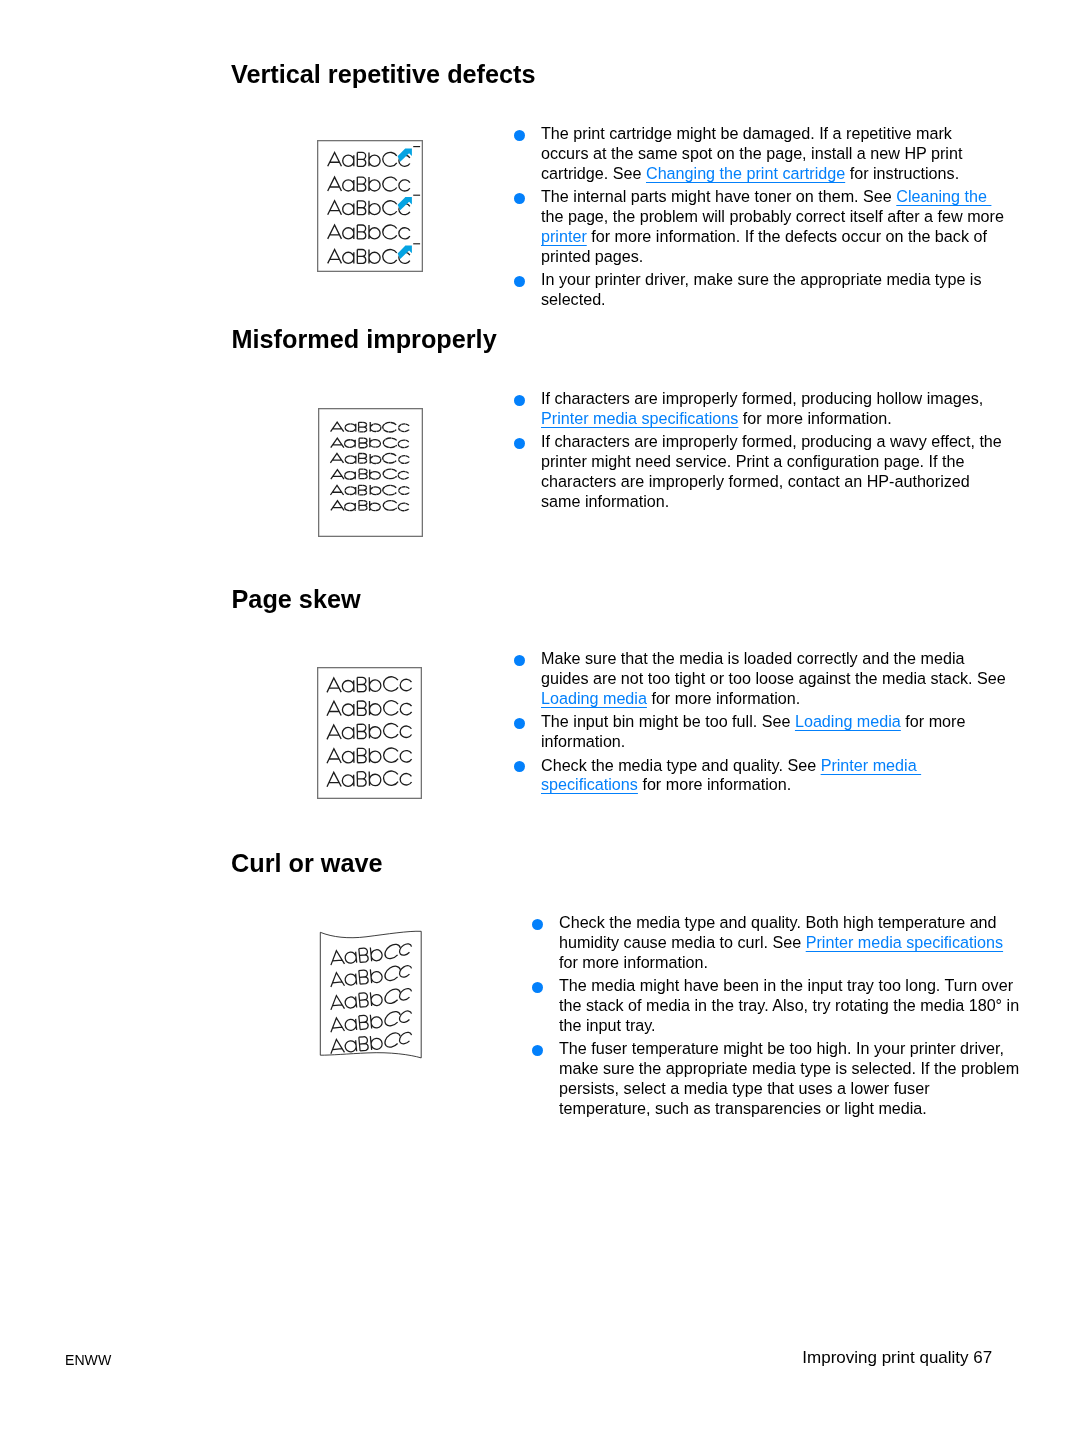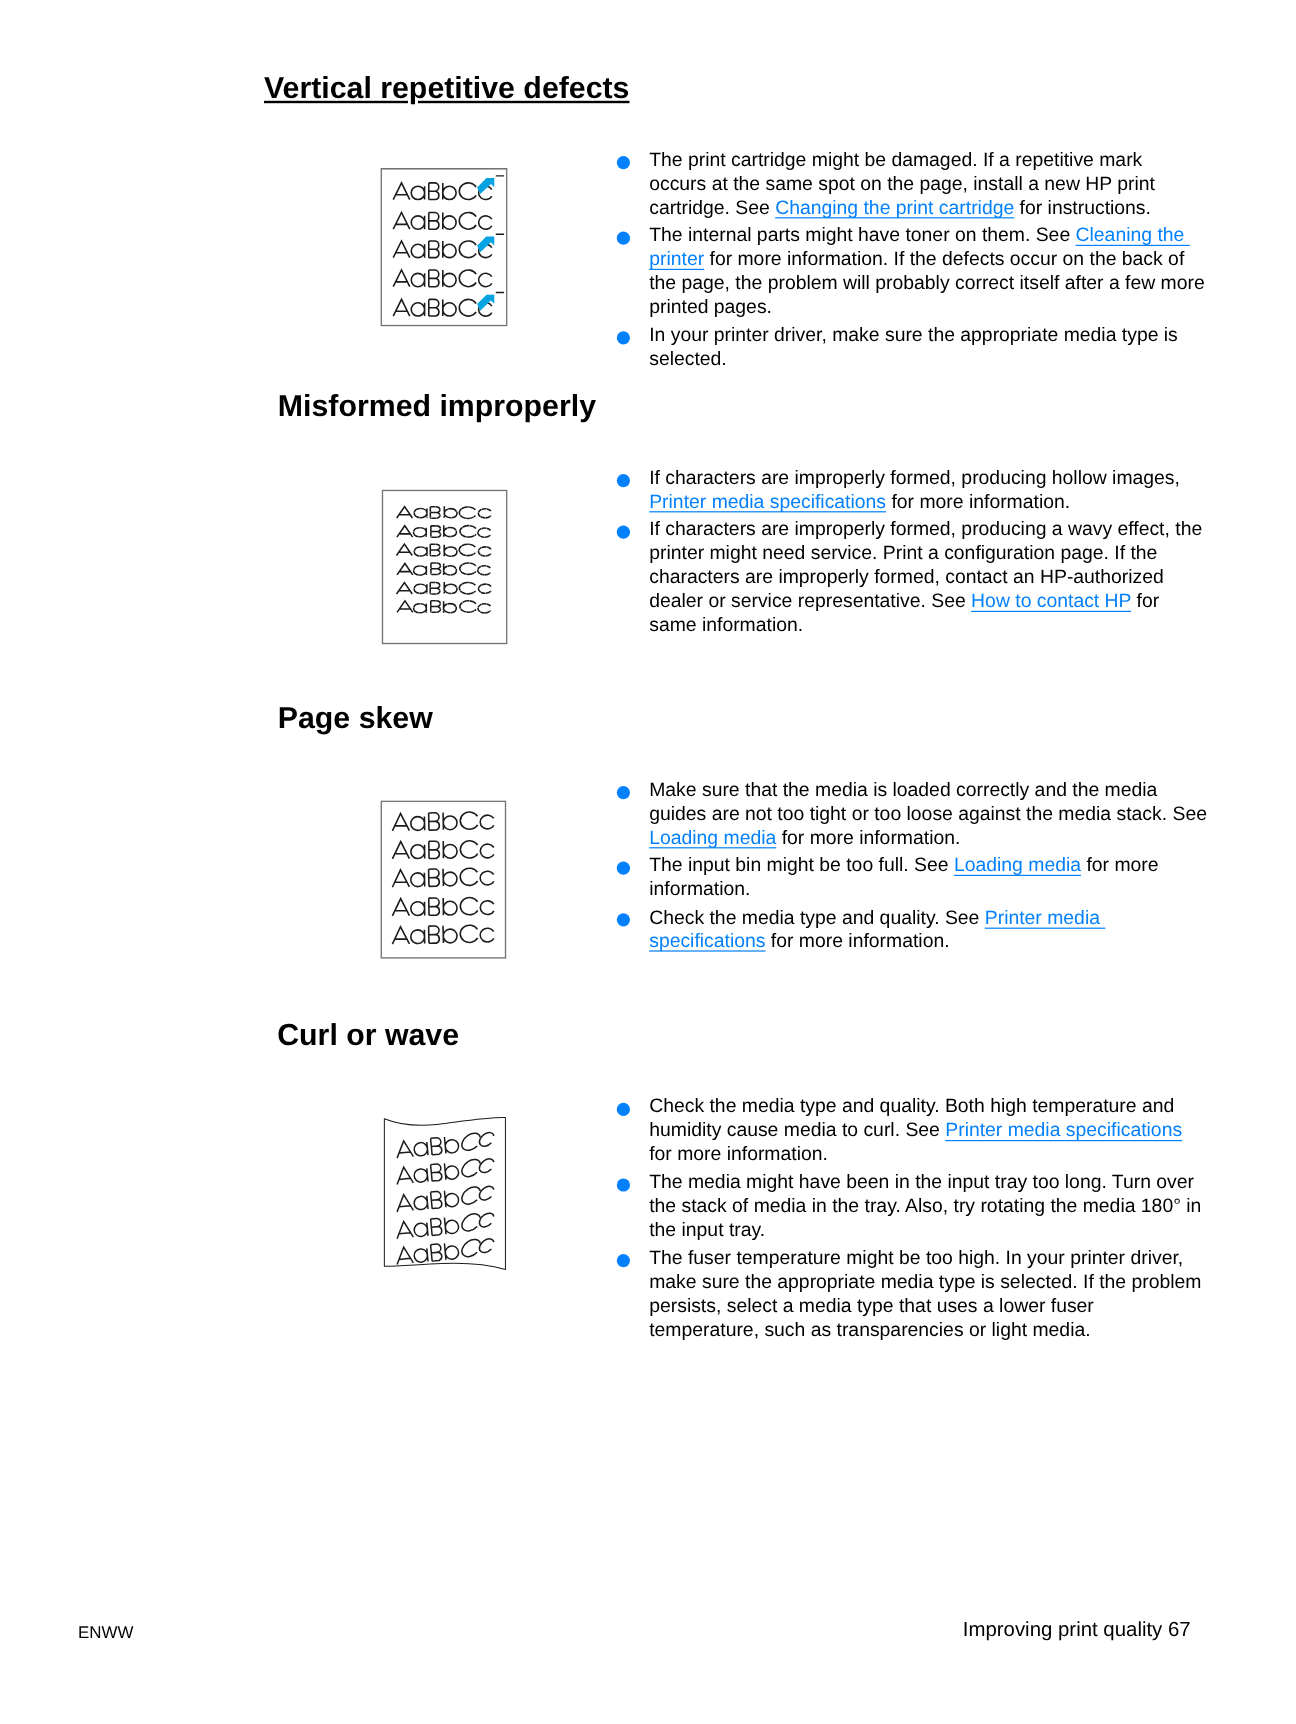--- a/index.html
+++ b/index.html
@@ -38,21 +38,21 @@
   .footer-left { position:absolute; left:65px; top:1352.2px;
                  font-size:14.1px; }
   .footer-right { position:absolute; left:802.3px; top:1347.8px;
                   font-size:17px; }
 </style>
 </head>
 <body>
 
 <div class="page">
 
-  <h2 class="section-heading" style="left:220px; top:60.5px;text-decoration:underline;">Vertical repetitive defects</h2>
+  <h2 class="section-heading" style="left:231px; top:60.5px;">Vertical repetitive defects</h2>
   <div class="figure" id="fig1" style="left:317px; top:140px;">
       <svg width="106" height="132" viewBox="0 0 106 132">
 <rect x="0.65" y="0.65" width="104.7" height="130.7" fill="#ffffff" stroke="#737373" stroke-width="1.3"></rect>
 <g fill="none" stroke="#1c1c1c" stroke-width="1.32" stroke-linecap="butt" stroke-linejoin="miter">
 <g aria-label="AaBbCc">
 <path d="M0,0 L49.5,-100.0 L99.0,0 M15.8,-29.0 L83.2,-29.0" vector-effect="non-scaling-stroke" transform="translate(10.70,26.30) scale(0.1390,0.1390)"></path>
 <path d="M80.0,-40.0 a40.0,40.0 0 1 0 -80.0,0 a40.0,40.0 0 1 0 80.0,0 M80.0,-80.0 L80.0,0" vector-effect="non-scaling-stroke" transform="translate(25.71,26.30) scale(0.1390,0.1390)"></path>
 <path d="M0,-100.0 L0,0 M0,-100.0 L35.0,-100.0 A25.0,25.0 0 0 1 35.0,-50.0 L0,-50.0 M0,-50.0 L42.0,-50.0 A26.0,26.0 0 0 1 42.0,0 L0,0" vector-effect="non-scaling-stroke" transform="translate(40.31,26.30) scale(0.1390,0.1390)"></path>
 <path d="M0,-100.0 L0,0 M0,-40.0 a40.0,40.0 0 1 0 80.0,0 a40.0,40.0 0 1 0 -80.0,0" vector-effect="non-scaling-stroke" transform="translate(51.98,26.30) scale(0.1390,0.1390)"></path>
 <path d="M100.8,-75.0 A54.0,50.0 0 1 0 100.8,-25.0" vector-effect="non-scaling-stroke" transform="translate(65.74,26.30) scale(0.1390,0.1390)"></path>
@@ -109,22 +109,22 @@
         <div class="btext">
           <div class="bline"><span>The print cartridge might be damaged. If a repetitive mark</span></div>
           <div class="bline"><span>occurs at the same spot on the page, install a new HP print</span></div>
           <div class="bline"><span>cartridge. See </span><span class="xref">Changing the print cartridge</span><span> for instructions.</span></div>
         </div>
       </div>
       <div class="bullet-row">
         <span class="dot"></span>
         <div class="btext">
           <div class="bline"><span>The internal parts might have toner on them. See </span><span class="xref">Cleaning the&nbsp;</span></div>
+          <div class="bline"><span>the page, the problem will probably correct itself after a few more</span></div>
           <div class="bline"><span class="xref">printer</span><span> for more information. If the defects occur on the back of</span></div>
-          <div class="bline"><span>the page, the problem will probably correct itself after a few more</span></div>
           <div class="bline"><span>printed pages.</span></div>
         </div>
       </div>
       <div class="bullet-row">
         <span class="dot"></span>
         <div class="btext">
           <div class="bline"><span>In your printer driver, make sure the appropriate media type is</span></div>
           <div class="bline"><span>selected.</span></div>
         </div>
       </div>
@@ -193,21 +193,20 @@
           <div class="bline"><span>If characters are improperly formed, producing hollow images,</span></div>
           <div class="bline"><span class="xref">Printer media specifications</span><span> for more information.</span></div>
         </div>
       </div>
       <div class="bullet-row">
         <span class="dot"></span>
         <div class="btext">
           <div class="bline"><span>If characters are improperly formed, producing a wavy effect, the</span></div>
           <div class="bline"><span>printer might need service. Print a configuration page. If the</span></div>
           <div class="bline"><span>characters are improperly formed, contact an HP-authorized</span></div>
-          <div class="bline"><span>dealer or service representative. See </span><span class="xref">How to contact HP</span><span> for</span></div>
           <div class="bline"><span>same information.</span></div>
         </div>
       </div>
     </div>
 
   <h2 class="section-heading" style="left:231.5px; top:586px;">Page skew</h2>
   <div class="figure" id="fig3" style="left:317px; top:667px;">
       <svg width="105" height="132" viewBox="0 0 105 132">
 <rect x="0.65" y="0.65" width="103.7" height="130.7" fill="#ffffff" stroke="#737373" stroke-width="1.3"></rect>
 <g fill="none" stroke="#1c1c1c" stroke-width="1.32" stroke-linecap="butt" stroke-linejoin="miter">
@@ -320,21 +319,21 @@
 <path d="M0,0 L49.5,-100.0 L99.0,0 M15.8,-29.0 L83.2,-29.0" vector-effect="non-scaling-stroke" transform="translate(12.90,125.70) scale(0.1378)"></path>
 <path d="M80.0,-40.0 a40.0,40.0 0 1 0 -80.0,0 a40.0,40.0 0 1 0 80.0,0 M80.0,-80.0 L80.0,0" vector-effect="non-scaling-stroke" transform="translate(27.78,125.70) scale(0.1378)"></path>
 <path d="M0,-100.0 L0,0 M0,-100.0 L35.0,-100.0 A25.0,25.0 0 0 1 35.0,-50.0 L0,-50.0 M0,-50.0 L42.0,-50.0 A26.0,26.0 0 0 1 42.0,0 L0,0" vector-effect="non-scaling-stroke" transform="translate(42.25,125.70) scale(0.1378)"></path>
 <path d="M0,-100.0 L0,0 M0,-40.0 a40.0,40.0 0 1 0 80.0,0 a40.0,40.0 0 1 0 -80.0,0" vector-effect="non-scaling-stroke" transform="translate(53.83,125.70) scale(0.1378)"></path>
 <path d="M100.8,-75.0 A54.0,50.0 0 1 0 100.8,-25.0" vector-effect="non-scaling-stroke" transform="translate(65.17,124.30) scale(0.1378) skewX(-22) rotate(4)"></path>
 <path d="M79.1,-60.0 A42.4,40.0 0 1 0 79.1,-20.0" vector-effect="non-scaling-stroke" transform="translate(80.45,122.30) scale(0.1378) skewX(-22) rotate(4)"></path>
 </g>
 </g>
 </svg>
     </div>
-  <div class="bullets" id="bul4" style="left:514px; top:913px;">
+  <div class="bullets" id="bul4" style="left:532px; top:913px;">
       <div class="bullet-row">
         <span class="dot"></span>
         <div class="btext">
           <div class="bline"><span>Check the media type and quality. Both high temperature and</span></div>
           <div class="bline"><span>humidity cause media to curl. See </span><span class="xref">Printer media specifications</span></div>
           <div class="bline"><span>for more information.</span></div>
         </div>
       </div>
       <div class="bullet-row">
         <span class="dot"></span>

